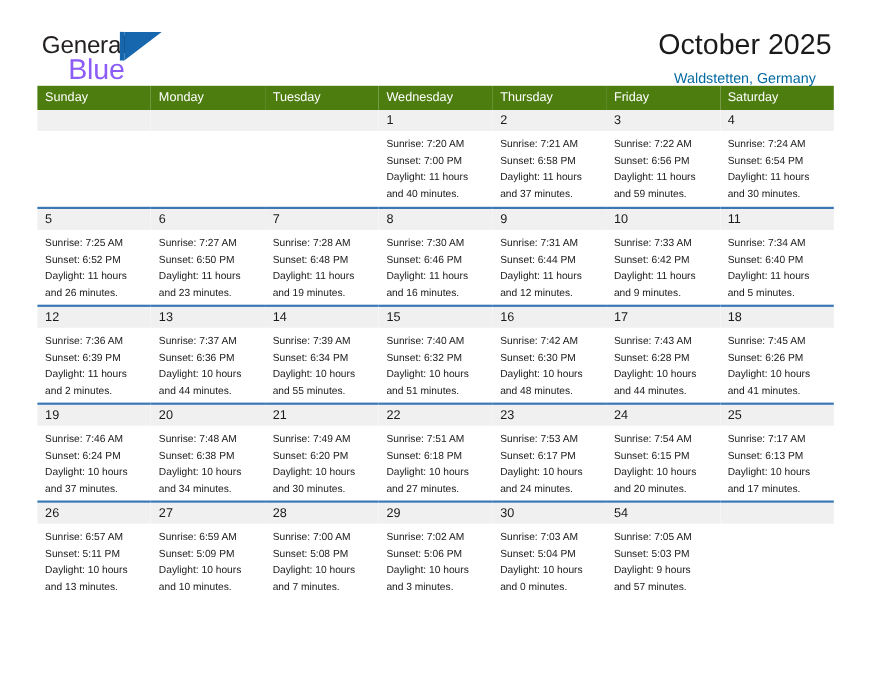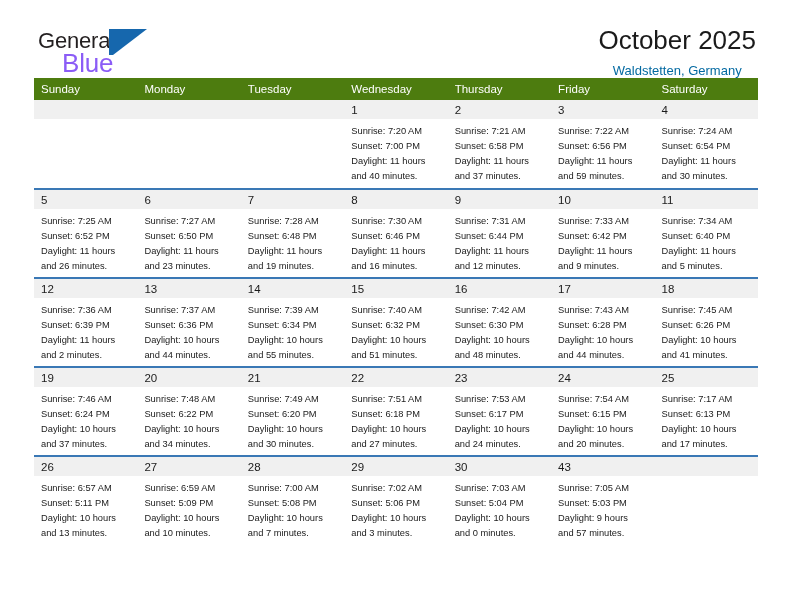--- a/index.html
+++ b/index.html
@@ -364,21 +364,21 @@
               <div>Sunrise: 7:46 AM</div>
               <div>Sunset: 6:24 PM</div>
               <div>Daylight: 10 hours</div>
               <div>and 37 minutes.</div>
             </div>
           </td>
           <td>
             <div class="daynum">20</div>
             <div class="cellbody">
               <div>Sunrise: 7:48 AM</div>
-              <div>Sunset: 6:22 PM</div>
+              <div>Sunset: 6:38 PM</div>
               <div>Daylight: 10 hours</div>
               <div>and 34 minutes.</div>
             </div>
           </td>
           <td>
             <div class="daynum">21</div>
             <div class="cellbody">
               <div>Sunrise: 7:49 AM</div>
               <div>Sunset: 6:20 PM</div>
               <div>Daylight: 10 hours</div>
@@ -462,21 +462,21 @@
           <td>
             <div class="daynum">30</div>
             <div class="cellbody">
               <div>Sunrise: 7:03 AM</div>
               <div>Sunset: 5:04 PM</div>
               <div>Daylight: 10 hours</div>
               <div>and 0 minutes.</div>
             </div>
           </td>
           <td>
-            <div class="daynum">43</div>
+            <div class="daynum">54</div>
             <div class="cellbody">
               <div>Sunrise: 7:05 AM</div>
               <div>Sunset: 5:03 PM</div>
               <div>Daylight: 9 hours</div>
               <div>and 57 minutes.</div>
             </div>
           </td>
           <td>
             <div class="daynum empty"></div>
           </td>

